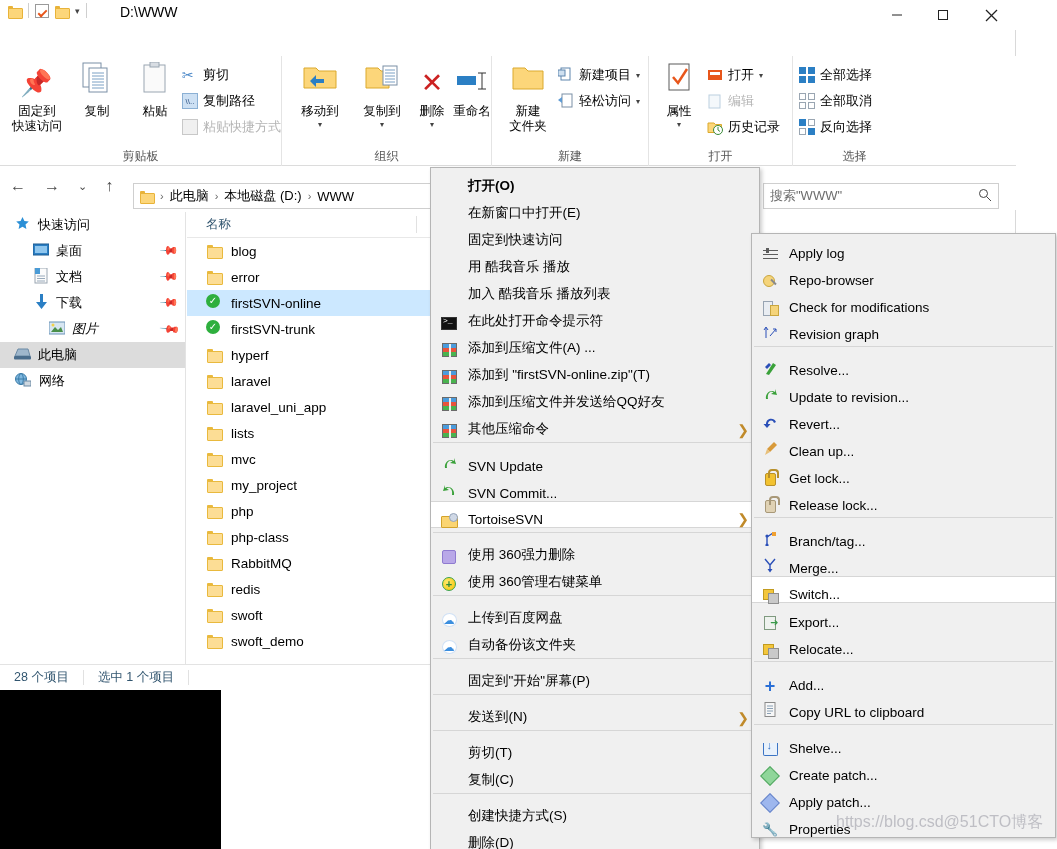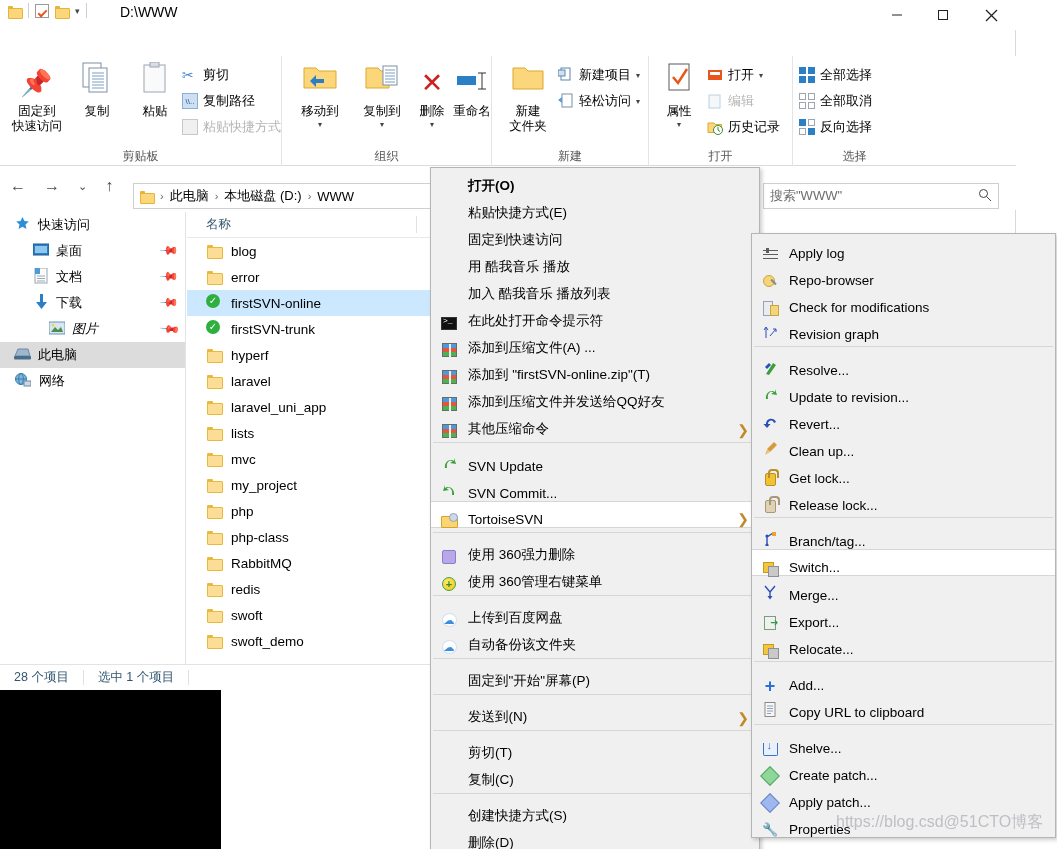--- a/index.html
+++ b/index.html
@@ -568,21 +568,21 @@
 
 <div id="blackregion"></div>
 
 <div class="ctxmenu" id="ctx-main">
     <div class="mi bold">
       <span class="mi-ico"></span>
       <span class="mi-lbl">打开(O)</span>
     </div>
     <div class="mi">
       <span class="mi-ico"></span>
-      <span class="mi-lbl">粘贴快捷方式(E)</span>
+      <span class="mi-lbl">在新窗口中打开(E)</span>
     </div>
     <div class="mi">
       <span class="mi-ico"></span>
       <span class="mi-lbl">固定到快速访问</span>
     </div>
     <div class="mi">
       <span class="mi-ico"></span>
       <span class="mi-lbl">用 酷我音乐 播放</span>
     </div>
     <div class="mi">
@@ -780,34 +780,34 @@
       <span class="mi-ico">
         <span><svg width="14" height="15">
             <path d="M4 14 V6 M4 6 L10 2" stroke="#2a4fb8" fill="none" stroke-width="1.4"></path>
             <circle cx="4" cy="14" r="1.6" fill="#2a4fb8"></circle>
             <circle cx="4" cy="5" r="1.6" fill="#2a4fb8"></circle>
             <rect x="9" y="1" width="4" height="4" fill="#f0a030"></rect>
           </svg></span>
       </span>
       <span class="mi-lbl">Branch/tag...</span>
     </div>
-    <div class="mi hl">
-      <span class="mi-ico">
-        <span class="i-switch"></span>
-      </span>
-      <span class="mi-lbl">Switch...</span>
-    </div>
     <div class="mi">
       <span class="mi-ico">
         <span><svg width="14" height="15">
             <path d="M2 1 L7 7 V12 M12 1 L7 7" stroke="#2a4fb8" fill="none" stroke-width="1.4"></path>
             <path d="M4.5 11 L7 14.5 L9.5 11z" fill="#2a4fb8"></path>
           </svg></span>
       </span>
       <span class="mi-lbl">Merge...</span>
+    </div>
+    <div class="mi hl">
+      <span class="mi-ico">
+        <span class="i-switch"></span>
+      </span>
+      <span class="mi-lbl">Switch...</span>
     </div>
     <div class="mi">
       <span class="mi-ico">
         <span class="i-export"></span>
       </span>
       <span class="mi-lbl">Export...</span>
     </div>
     <div class="mi">
       <span class="mi-ico">
         <span class="i-switch i-relocate"></span>

